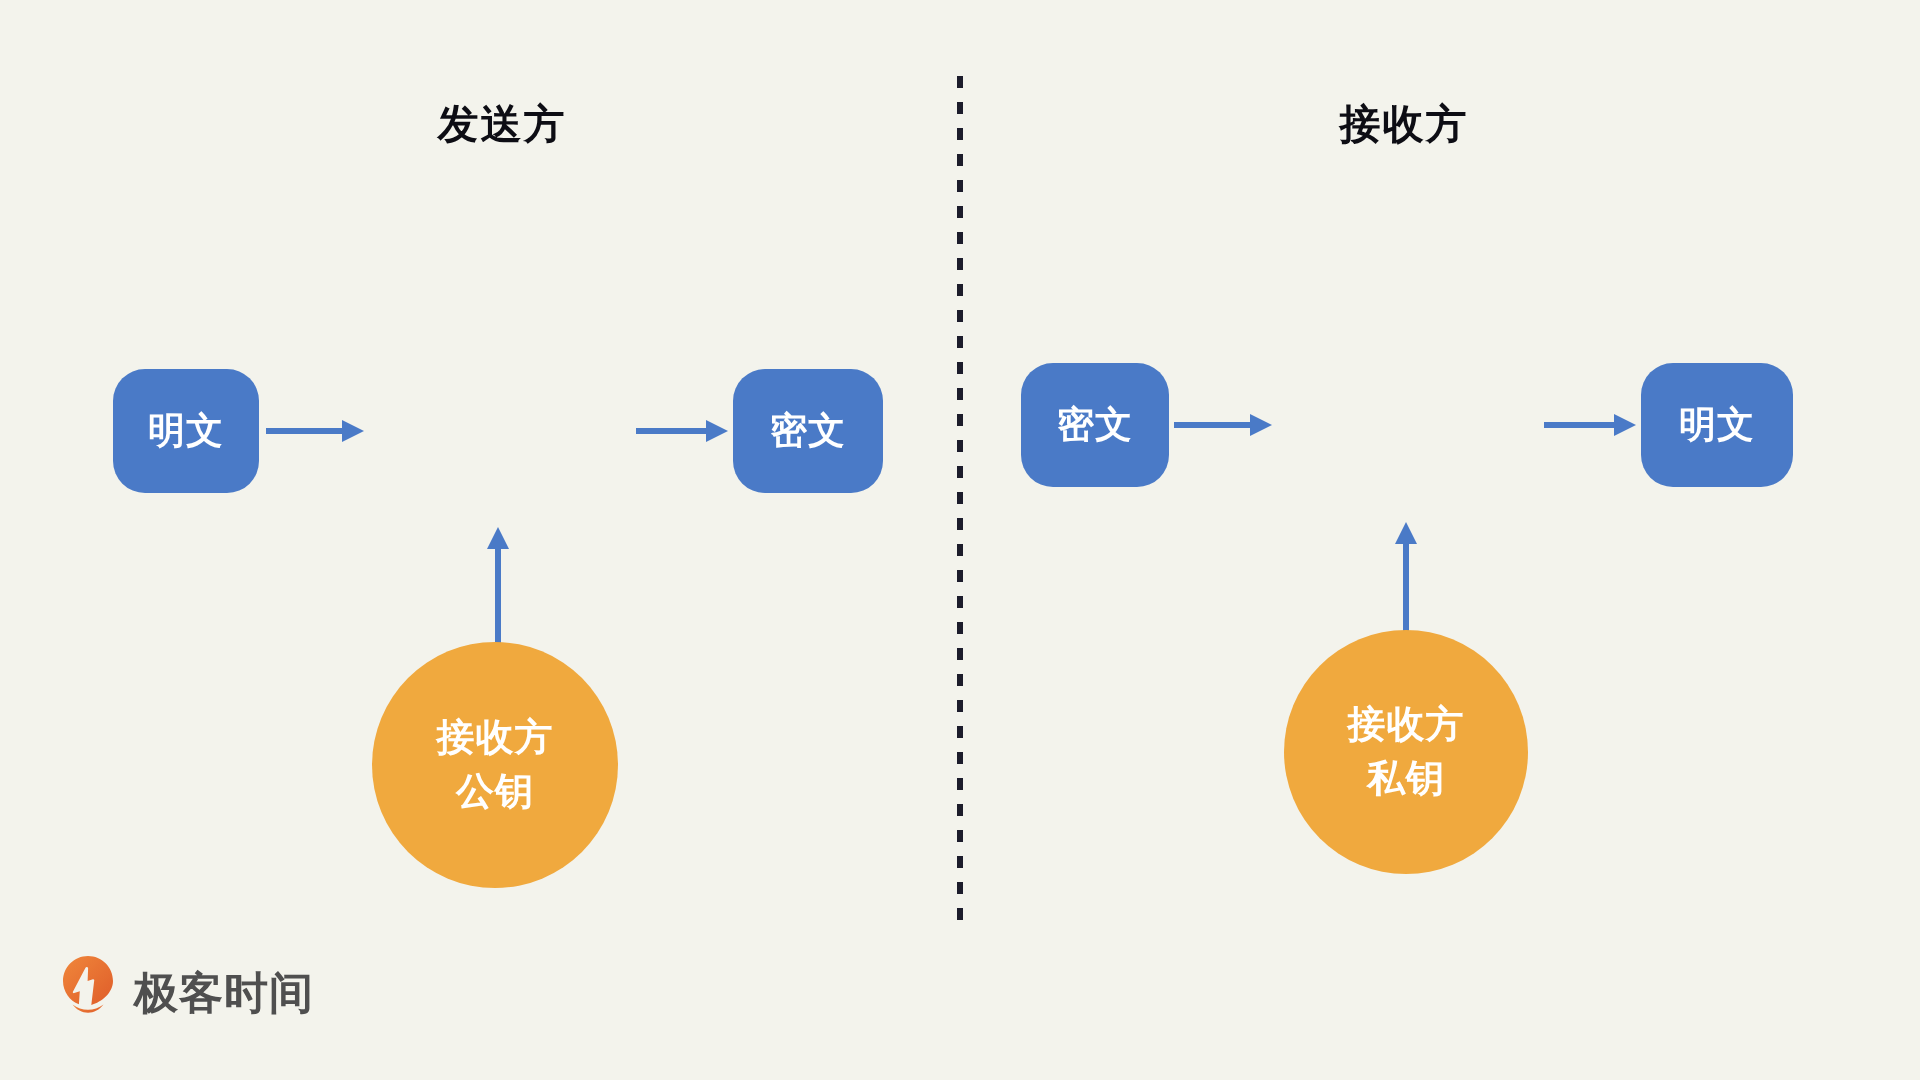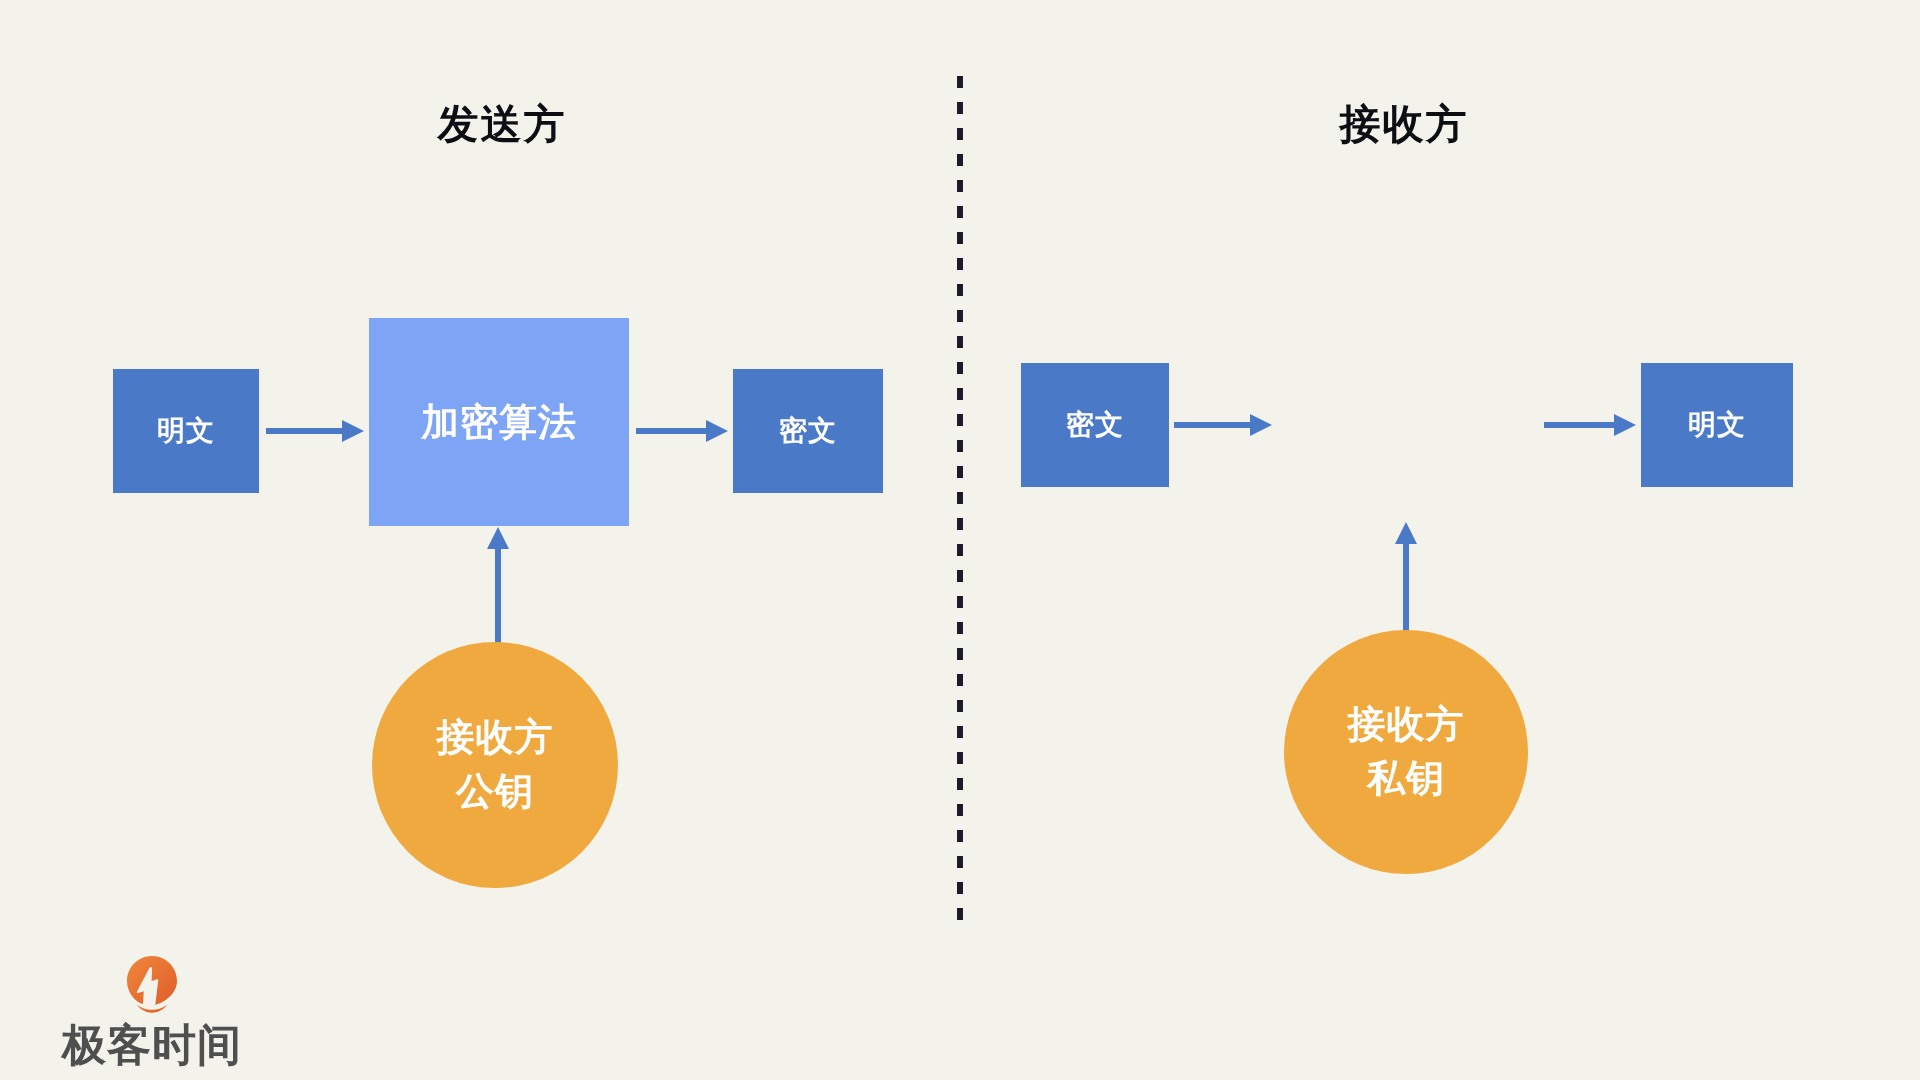--- a/index.html
+++ b/index.html
@@ -38,21 +38,21 @@
 
   
   .node{
     position:absolute;
     display:flex;align-items:center;justify-content:center;
     color:#ffffff;
     font-weight:bold;
     white-space:nowrap;
     box-sizing:border-box;
   }
-  .node.dark{background:#4a7ac7;font-size:28px;letter-spacing:1px;}
+  .node.dark{background:#4a7ac7;font-size:37px;letter-spacing:1px;border-radius:32px;}
   .node.light{background:#7ea5f5;font-size:38px;letter-spacing:1px;}
 
   #node-plaintext-in   {left:113px; top:369px; width:146px;height:124px;}
   #node-encrypt        {left:369px; top:318px; width:260px;height:208px;}
   #node-ciphertext-out {left:733px; top:369px; width:150px;height:124px;}
 
   #node-ciphertext-in  {left:1021px;top:363px; width:148px;height:124px;}
   #node-decrypt        {left:1277px;top:313px; width:260px;height:208px;}
   #node-plaintext-out  {left:1641px;top:363px; width:152px;height:124px;}
 
@@ -101,21 +101,21 @@
   #arrow-pubkey-to-encrypt .shaft{height:98px;}
 
   #arrow-cipher-to-decrypt  {left:1174px;top:414px; width:98px;}
   #arrow-cipher-to-decrypt .shaft{width:80px;}
   #arrow-decrypt-to-plain   {left:1544px;top:414px; width:92px;}
   #arrow-decrypt-to-plain .shaft{width:74px;}
   #arrow-privkey-to-decrypt {left:1395px;top:522px; height:114px;}
   #arrow-privkey-to-decrypt .shaft{height:94px;}
 
   
-  .brand{position:absolute;left:62px;top:955px;display:flex;align-items:center;gap:8px;flex-direction:column;}
+  .brand{position:absolute;left:62px;top:955px;display:flex;align-items:flex-end;gap:20px;}
   .brand-mark{width:52px;height:60px;display:block;}
   .brand-text{
     font-size:44px;font-weight:bold;color:#4f4f4f;letter-spacing:1px;
     line-height:1;white-space:nowrap;
   }
 </style>
 </head>
 <body>
 
 <div class="stage">
@@ -125,21 +125,20 @@
 
   <div class="divider"></div>
 
   <div class="node dark" id="node-plaintext-in">明文</div>
 
   <div class="arrow-h" id="arrow-plain-to-encrypt">
     <div class="shaft"></div>
     <div class="head"></div>
   </div>
 
-  <div class="node light" id="node-encrypt">加密算法</div>
 
   <div class="arrow-h" id="arrow-encrypt-to-cipher">
     <div class="shaft"></div>
     <div class="head"></div>
   </div>
 
   <div class="node dark" id="node-ciphertext-out">密文</div>
 
   <div class="arrow-v" id="arrow-pubkey-to-encrypt">
     <div class="head"></div>

